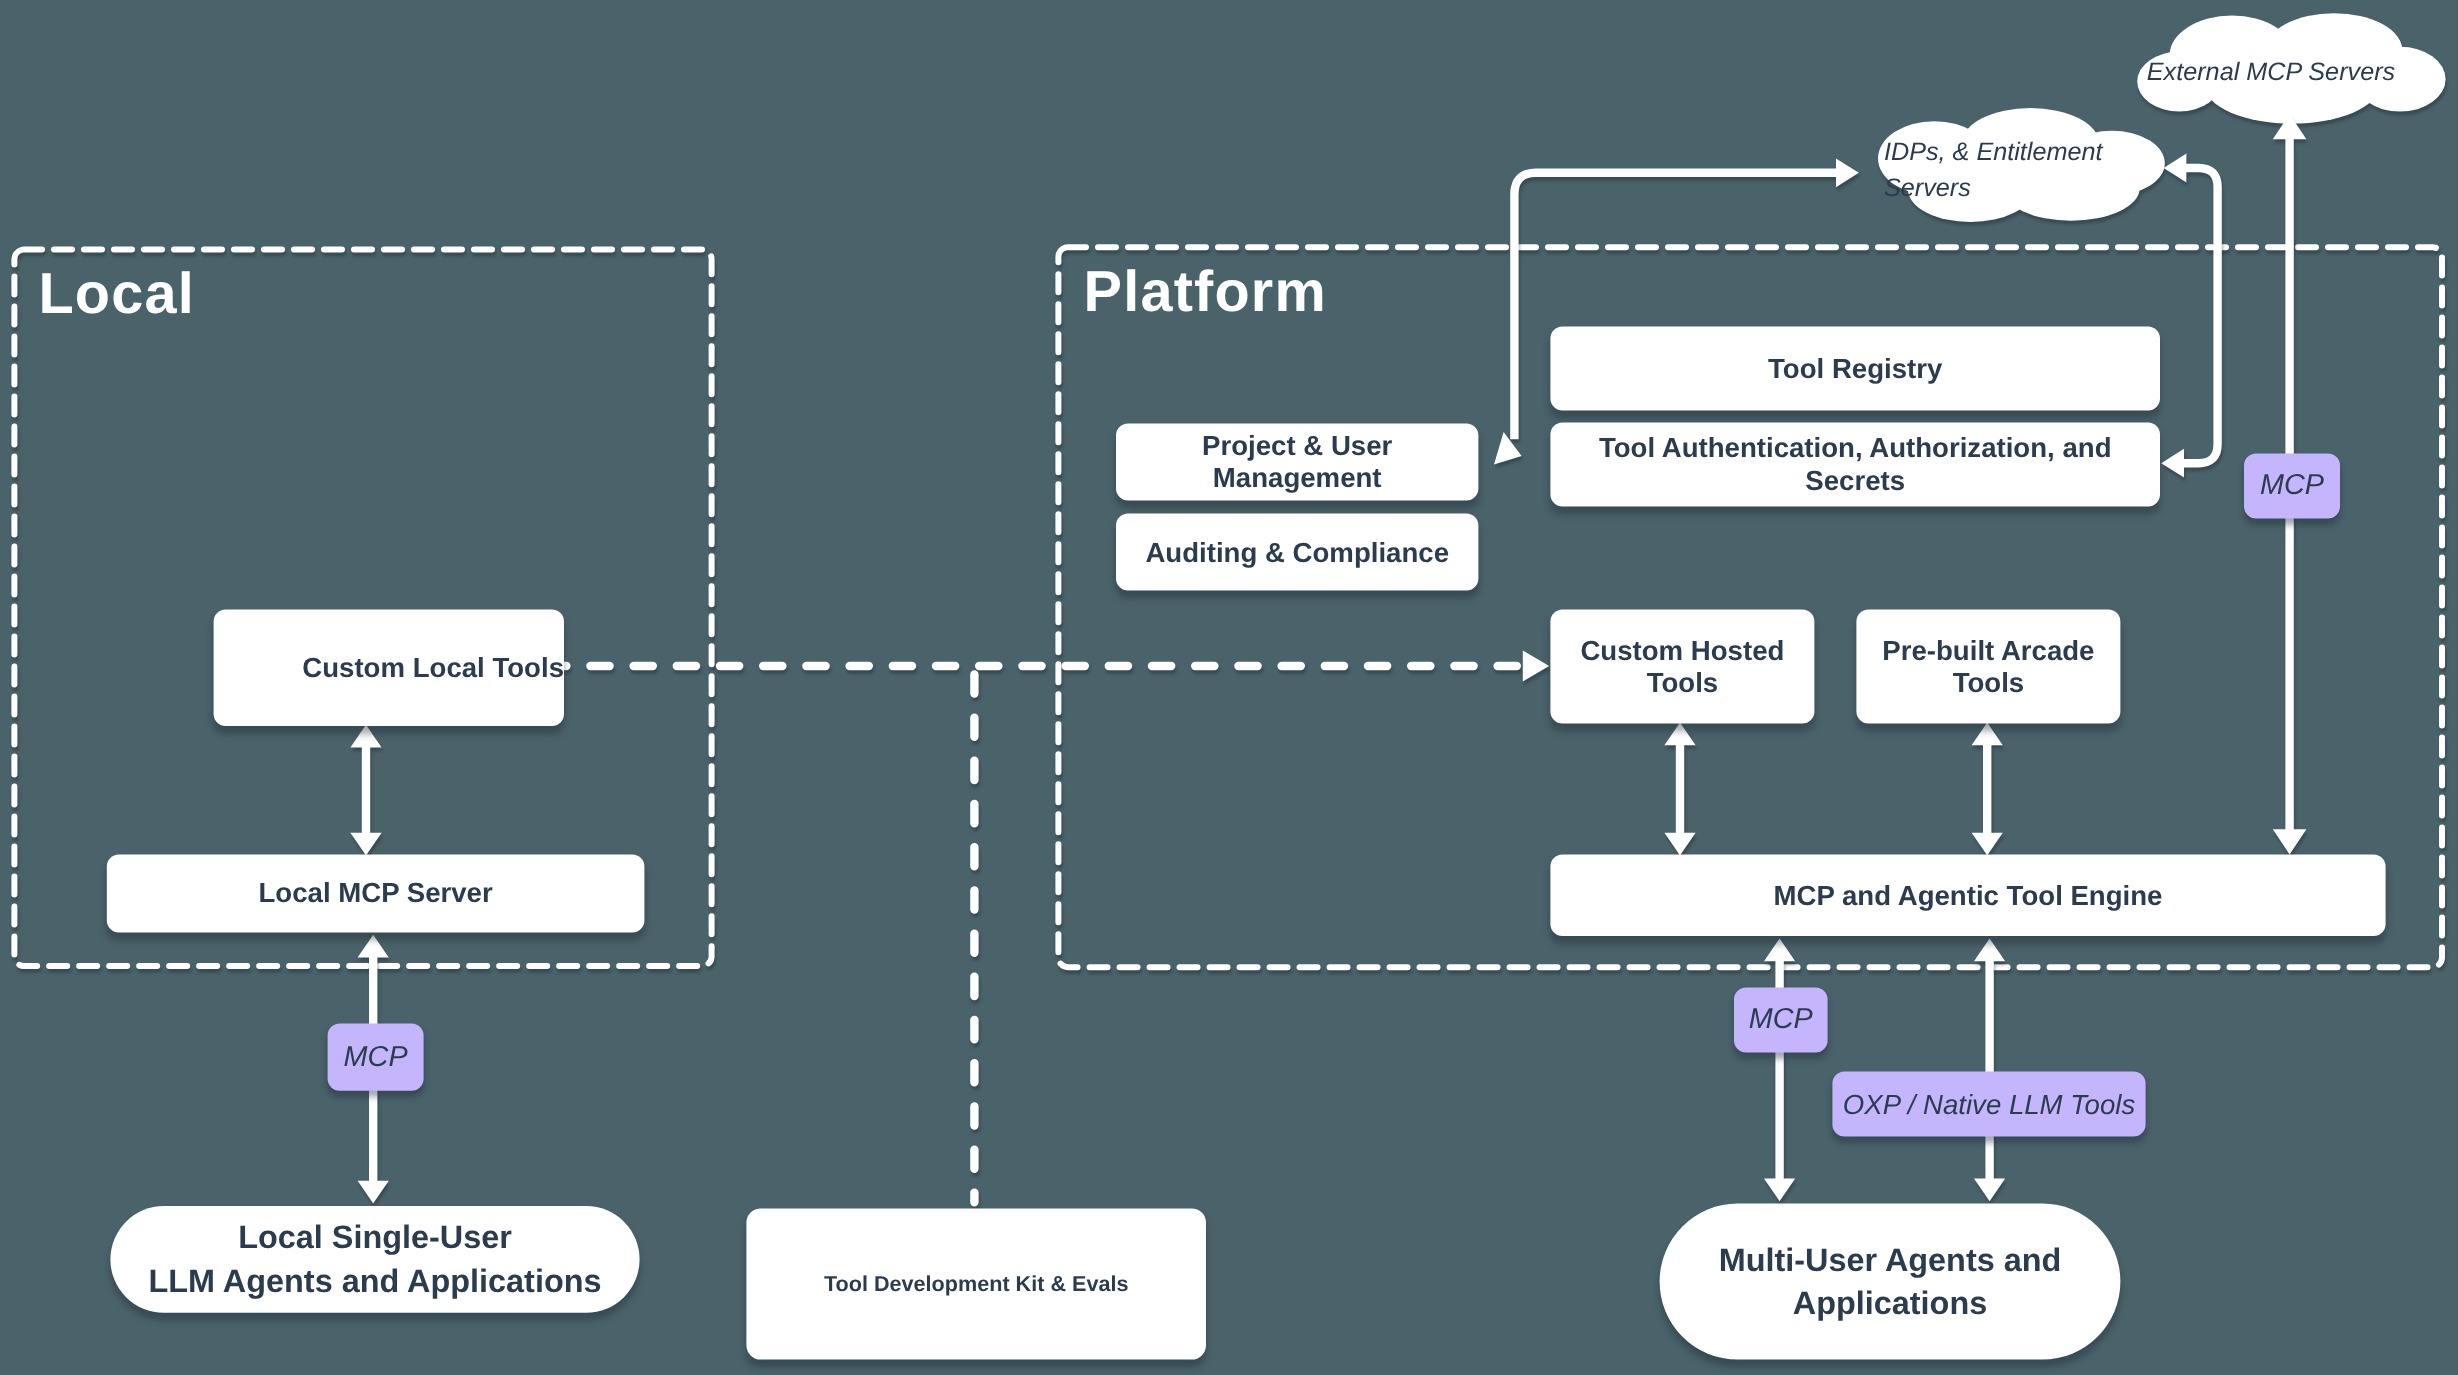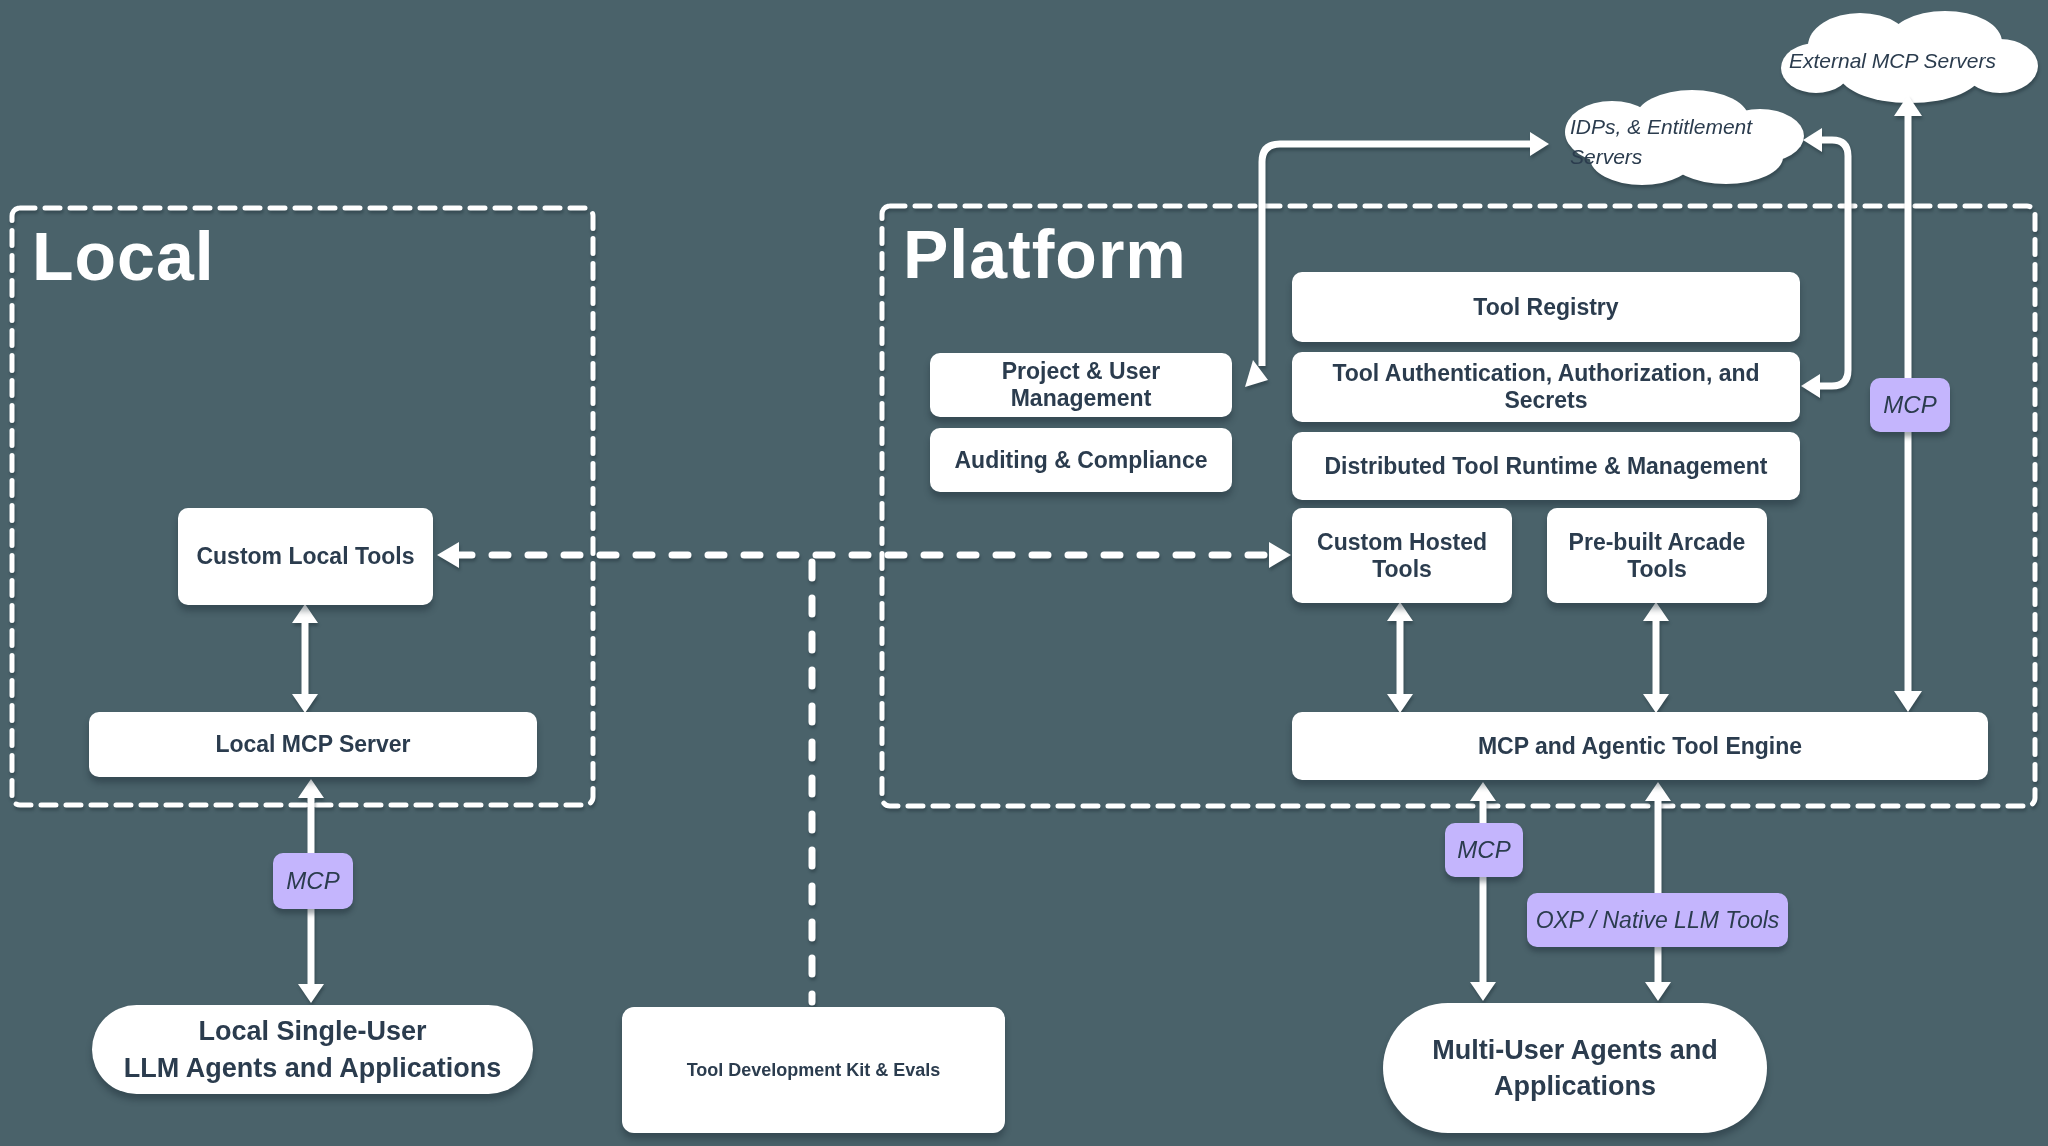--- a/index.html
+++ b/index.html
@@ -3,21 +3,21 @@
 <meta charset="utf-8">
 <style>
   html,body { margin:0; padding:0; background:#4a626a; }
   #canvas {
     position:relative; width:2048px; height:1146px;
     background:#4a626a; overflow:hidden;
     font-family:"Liberation Sans","DejaVu Sans",sans-serif;
   }
   #arrow-layer { position:absolute; left:0; top:0; width:2048px; height:1146px; }
   .zone-title {
-    position:absolute; color:#ffffff; font-size:68px; font-weight:bold;
+    position:absolute; color:#ffffff; font-size:48px; font-weight:bold;
     letter-spacing:1px; line-height:1;
   }
   .box {
     position:absolute; background:#ffffff; border-radius:10px;
     display:flex; align-items:center; justify-content:center; text-align:center;
     color:#2b3c4e; font-size:23px; font-weight:700;
     box-shadow:0 6px 6px rgba(25,40,50,.40);
   }
   .pill { border-radius:70px; font-weight:bold; font-size:27px; line-height:1.35; }
   .bigbox { border-radius:12px; font-weight:bold; font-size:18px; }
@@ -135,21 +135,21 @@
 
   <div class="zone-title" style="left:32px; top:222px;">Local</div>
   <div class="zone-title" style="left:903px; top:220px;">Platform</div>
 
   <div class="cloud-label" style="left:1789px; top:46px; width:240px;">External MCP Servers</div>
   <div class="cloud-label" style="left:1570px; top:112px; width:220px;">
     <div>IDPs, &amp; Entitlement</div>
     <div>Servers</div>
   </div>
 
-  <div class="box" style="left:178px; top:508px; width:255px; height:97px;">
+  <div class="box" style="left:178px; top:508px; width:292px; height:97px;justify-content:flex-end;">
     <span>Custom Local Tools</span>
   </div>
   <div class="box" style="left:89px; top:712px; width:448px; height:65px;">
     <span>Local MCP Server</span>
   </div>
   <div class="tag" style="left:273px; top:853px; width:80px; height:56px;">
     <span>MCP</span>
   </div>
   <div class="box pill" style="left:92px; top:1005px; width:441px; height:89px; flex-direction:column;">
     <div>Local Single-User</div>
@@ -161,23 +161,20 @@
   </div>
   <div class="box" style="left:930px; top:353px; width:302px; height:64px;">
     <span>Project &amp; User Management</span>
   </div>
   <div class="box" style="left:1292px; top:352px; width:508px; height:70px;">
     <span>Tool Authentication, Authorization, and Secrets</span>
   </div>
   <div class="box" style="left:930px; top:428px; width:302px; height:64px;">
     <span>Auditing &amp; Compliance</span>
   </div>
-  <div class="box" style="left:1292px; top:432px; width:508px; height:68px;">
-    <span>Distributed Tool Runtime &amp; Management</span>
-  </div>
   <div class="box" style="left:1292px; top:508px; width:220px; height:95px;">
     <span>Custom Hosted Tools</span>
   </div>
   <div class="box" style="left:1547px; top:508px; width:220px; height:95px;">
     <span>Pre-built Arcade Tools</span>
   </div>
   <div class="box" style="left:1292px; top:712px; width:696px; height:68px;">
     <span>MCP and Agentic Tool Engine</span>
   </div>
 

